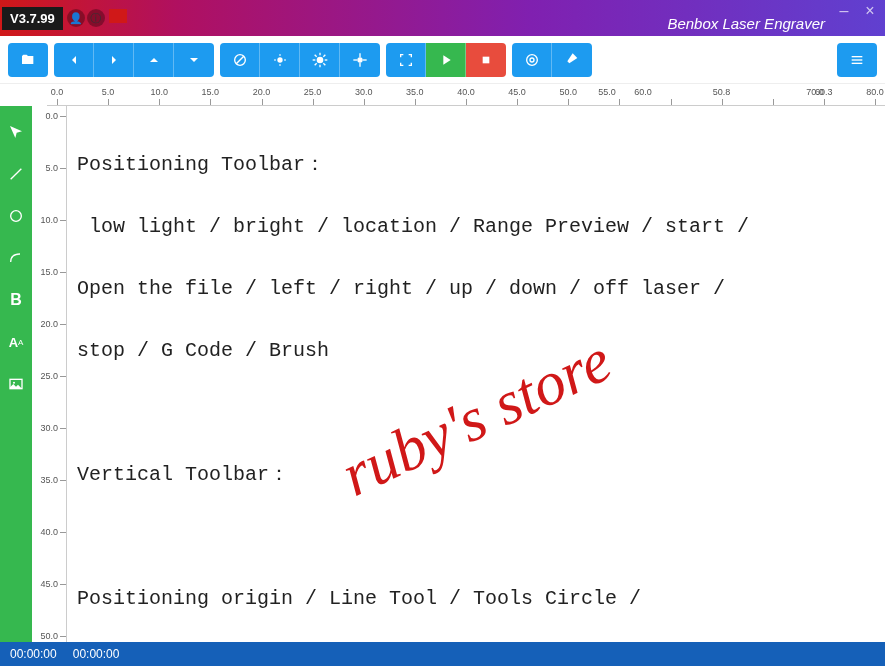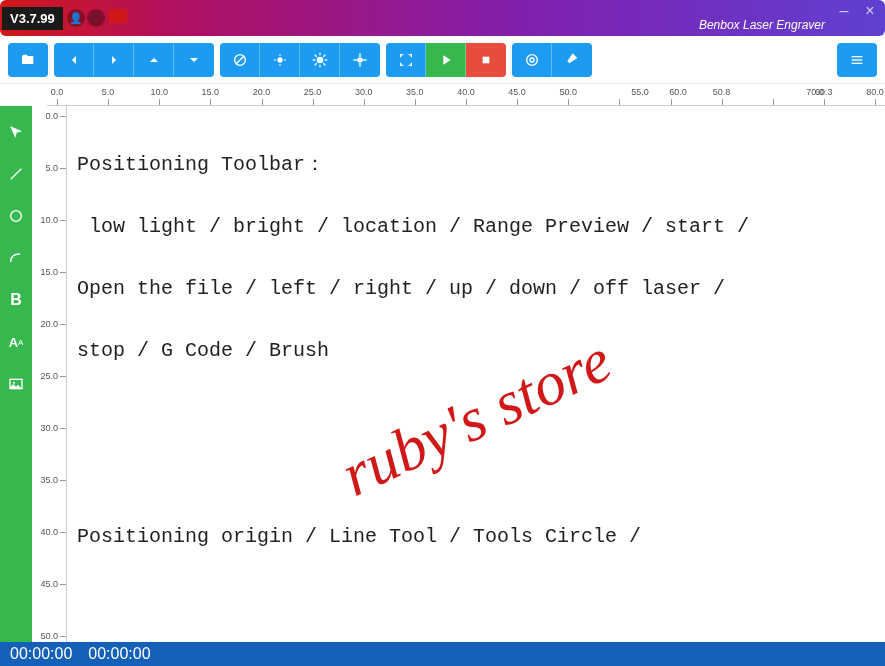--- a/index.html
+++ b/index.html
@@ -1,23 +1,23 @@
 <!DOCTYPE html>
 <html><head>
 <meta charset="utf-8">
 <style>
 * { margin: 0; padding: 0; box-sizing: border-box; }
 body { font-family: Arial, sans-serif; width: 885px; height: 666px; overflow: hidden; background: #fff; position: relative; }
 
-.titlebar { height: 36px; background: linear-gradient(90deg, #d01818 0%, #b01060 20%, #8020b0 60%, #6040d0 100%); display: flex; align-items: center; position: relative; border-radius: 6px; }
+.titlebar { height: 36px; background: linear-gradient(90deg, #d01818 0%, #b01060 20%, #8020b0 60%, #6040d0 100%); display: flex; align-items: center; position: relative; }
 .version-badge { background: #1a1a1a; color: #fff; font-weight: bold; padding: 4px 8px; font-size: 13px; margin-left: 2px; }
 .title-icons { display: flex; gap: 2px; margin-left: 4px; }
 .title-icon { width: 18px; height: 18px; background: rgba(0,0,0,0.3); border-radius: 50%; display: flex; align-items: center; justify-content: center; font-size: 11px; color: #333; }
 .title-flag { width: 18px; height: 14px; background: #d01818; margin-left: 2px; }
-.app-title { position: absolute; right: 60px; color: #fff; font-size: 12px; font-style: italic; bottom: 4px; }
+.app-title { position: absolute; right: 60px; color: #fff; font-size: 15px; font-style: italic; bottom: 4px; }
 .window-controls { position: absolute; right: 8px; top: 4px; display: flex; gap: 12px; }
 .window-ctrl { width: 14px; height: 14px; color: rgba(255,255,255,0.7); font-size: 16px; line-height: 14px; text-align: center; cursor: pointer; }
 
 .toolbar { height: 48px; background: #fff; display: flex; align-items: center; padding: 0 8px; gap: 6px; border-bottom: 1px solid #eee; }
 .btn-group { display: flex; }
 .btn { background: #1d9bf0; color: #fff; border: none; height: 34px; min-width: 40px; display: flex; align-items: center; justify-content: center; cursor: pointer; font-size: 14px; }
 .btn-group .btn { border-right: 1px solid rgba(255,255,255,0.3); }
 .btn-group .btn:first-child { border-radius: 4px 0 0 4px; }
 .btn-group .btn:last-child { border-radius: 0 4px 4px 0; border-right: none; }
 .btn-solo { border-radius: 4px; }
@@ -36,21 +36,21 @@
 
 .ruler-v { width: 35px; background: #fff; position: relative; border-right: 1px solid #ccc; font-size: 9px; color: #555; }
 .ruler-v .tick-label { position: absolute; right: 8px; transform: translateY(-50%); }
 .ruler-v .tick-mark { position: absolute; right: 0; height: 1px; width: 6px; background: #999; }
 
 .canvas { flex: 1; background: #fff; padding: 12px 10px; font-family: 'Courier New', monospace; font-size: 20px; line-height: 1.55; color: #222; position: relative; overflow: hidden; }
 .canvas-text { white-space: pre-wrap; }
 
 .watermark { position: absolute; left: 50%; top: 58%; transform: translate(-50%,-50%) rotate(-25deg); color: #d01818; font-size: 62px; font-style: italic; font-family: 'Times New Roman', serif; pointer-events: none; white-space: nowrap; font-weight: normal; }
 
-.statusbar { height: 24px; background: #1560b8; color: #fff; display: flex; align-items: center; padding: 0 10px; font-size: 16px; gap: 16px; }
+.statusbar { height: 24px; background: #1560b8; color: #fff; display: flex; align-items: center; padding: 0 10px; font-size: 12px; gap: 16px; }
 
 svg { width: 16px; height: 16px; }
 </style>
 </head>
 <body>
 
 <div class="titlebar">
   <span class="version-badge">V3.7.99</span>
   <div class="title-icons">
     <span class="title-icon">👤</span>
@@ -191,23 +191,23 @@
     <div class="tick-label" style="left: 316.75px;">30.0</div>
     <div class="tick-mark" style="left: 316.75px;"></div>
     <div class="tick-label" style="left: 367.875px;">35.0</div>
     <div class="tick-mark" style="left: 367.875px;"></div>
     <div class="tick-label" style="left: 419px;">40.0</div>
     <div class="tick-mark" style="left: 419px;"></div>
     <div class="tick-label" style="left: 470.125px;">45.0</div>
     <div class="tick-mark" style="left: 470.125px;"></div>
     <div class="tick-label" style="left: 521.25px;">50.0</div>
     <div class="tick-mark" style="left: 521.25px;"></div>
-    <div class="tick-label" style="left: 593px;">55.0</div>
+    <div class="tick-label" style="left: 560px;">55.0</div>
     <div class="tick-mark" style="left: 572.375px;"></div>
-    <div class="tick-label" style="left: 631px;">60.0</div>
+    <div class="tick-label" style="left: 596px;">60.0</div>
     <div class="tick-mark" style="left: 623.5px;"></div>
     <div class="tick-label" style="left: 674.625px;">50.8</div>
     <div class="tick-mark" style="left: 674.625px;"></div>
     <div class="tick-label" style="left: 768px;">70.0</div>
     <div class="tick-mark" style="left: 725.75px;"></div>
     <div class="tick-label" style="left: 776.875px;">60.3</div>
     <div class="tick-mark" style="left: 776.875px;"></div>
     <div class="tick-label" style="left: 828px;">80.0</div>
     <div class="tick-mark" style="left: 828px;"></div>
   </div>
@@ -273,20 +273,21 @@
       <div class="tick-mark" style="top: 530px;"></div>
     </div>
 
   <div class="canvas">
     <div class="canvas-text">
 <div>Positioning Toolbar：</div>
 <div> low light / bright / location / Range Preview / start /</div>
 <div>Open the file / left / right / up / down / off laser /</div>
 <div>stop / G Code / Brush</div>
 <div>&nbsp;</div>
+<div>Vertical Toolbar：</div>
 <div>&nbsp;</div>
 <div>Positioning origin / Line Tool / Tools Circle /</div>
 
 
 
 
 
 
 
     </div>

